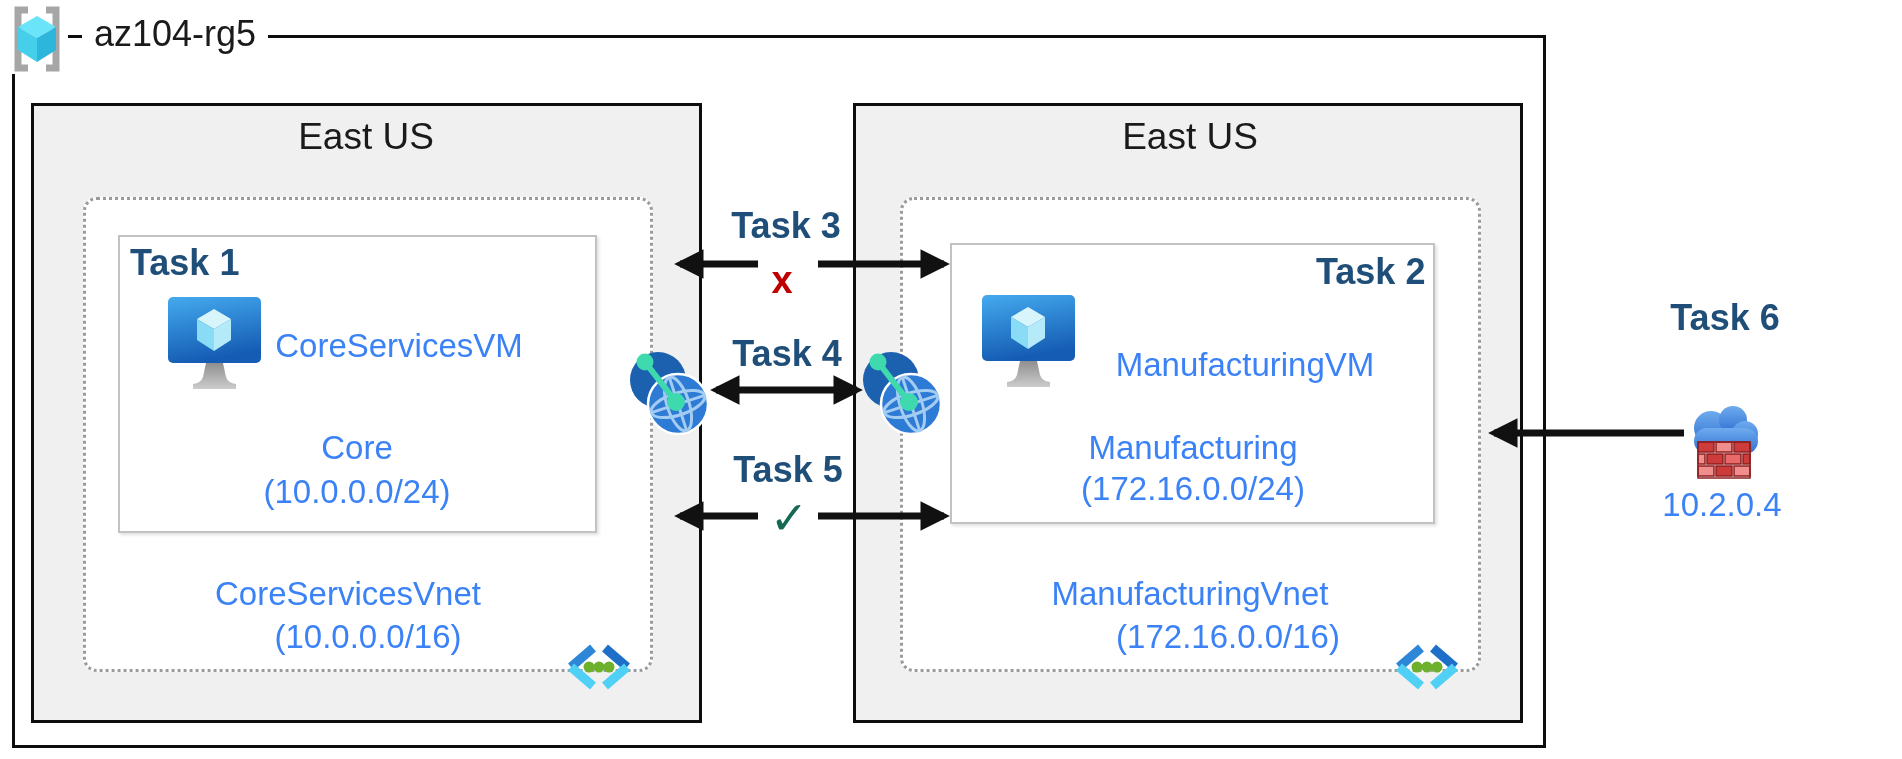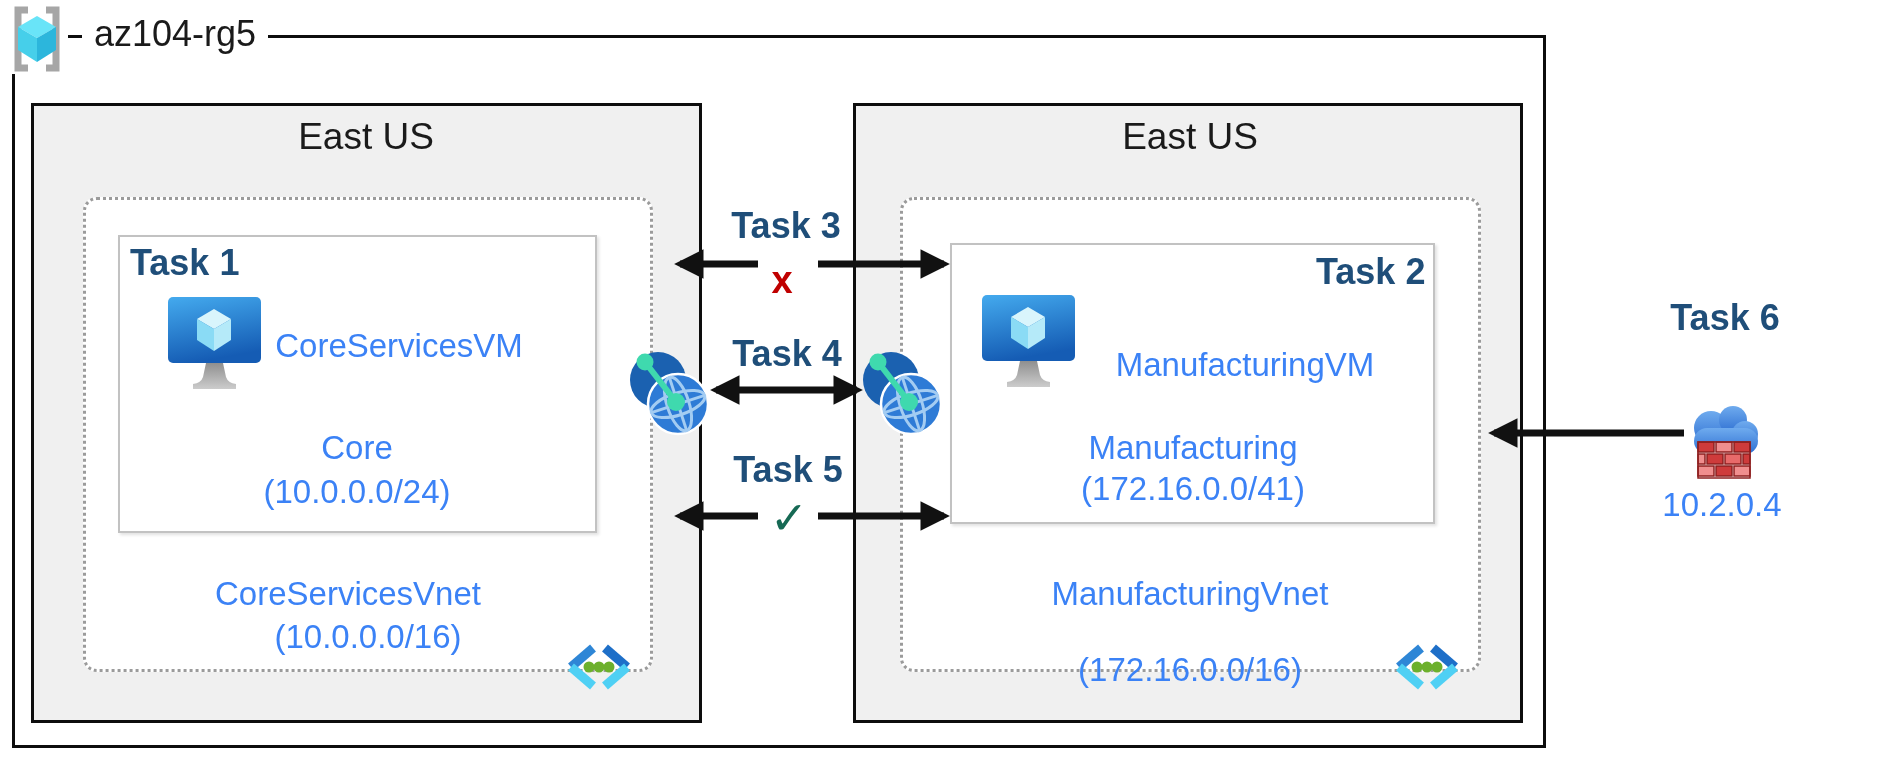--- a/index.html
+++ b/index.html
@@ -109,23 +109,23 @@
       </defs>
       <rect x="2" y="2" width="93" height="66" rx="5" fill="url(#scrR)"></rect>
       <polygon points="48,14 65,24 48,34 31,24" fill="#d9f5fc"></polygon>
       <polygon points="31,24 48,34 48,56 31,45" fill="#8adbf5"></polygon>
       <polygon points="48,34 65,24 65,45 48,56" fill="#b5eaf9"></polygon>
       <path d="M40 68 L57 68 L60 82 Q62 88 70 89 L70 94 L27 94 L27 89 Q35 88 37 82 Z" fill="url(#stdR)"></path>
     </svg>
   </div>
   <div class="abs body-text center-anchor" style="left:1245px;top:333px;margin-top:32px;">ManufacturingVM</div>
   <div class="abs body-text center-anchor" style="left:1193px;top:448px;">Manufacturing</div>
-  <div class="abs body-text center-anchor" style="left:1193px;top:489px;">(172.16.0.0/41)</div>
+  <div class="abs body-text center-anchor" style="left:1193px;top:489px;">(172.16.0.0/24)</div>
   <div class="abs body-text center-anchor" style="left:1190px;top:594px;">ManufacturingVnet</div>
-  <div class="abs body-text center-anchor" style="left:1190px;top:637px;margin-top:33px;">(172.16.0.0/16)</div>
+  <div class="abs body-text center-anchor" style="left:1228px;top:637px;">(172.16.0.0/16)</div>
 
   <div class="abs" style="left:1391px;top:644px;">
     <svg width="72" height="46" viewBox="0 0 72 46">
       <line x1="30" y1="4" x2="8" y2="23" stroke="#2e86d6" stroke-width="9"></line>
       <line x1="8" y1="23" x2="30" y2="42" stroke="#4fd0f4" stroke-width="9"></line>
       <line x1="42" y1="4" x2="64" y2="23" stroke="#1e6fc8" stroke-width="9"></line>
       <line x1="64" y1="23" x2="42" y2="42" stroke="#4fd0f4" stroke-width="9"></line>
       <circle cx="26" cy="23" r="5.5" fill="#6cb02c"></circle>
       <circle cx="36" cy="23" r="5.5" fill="#6cb02c"></circle>
       <circle cx="46" cy="23" r="5.5" fill="#6cb02c"></circle>

